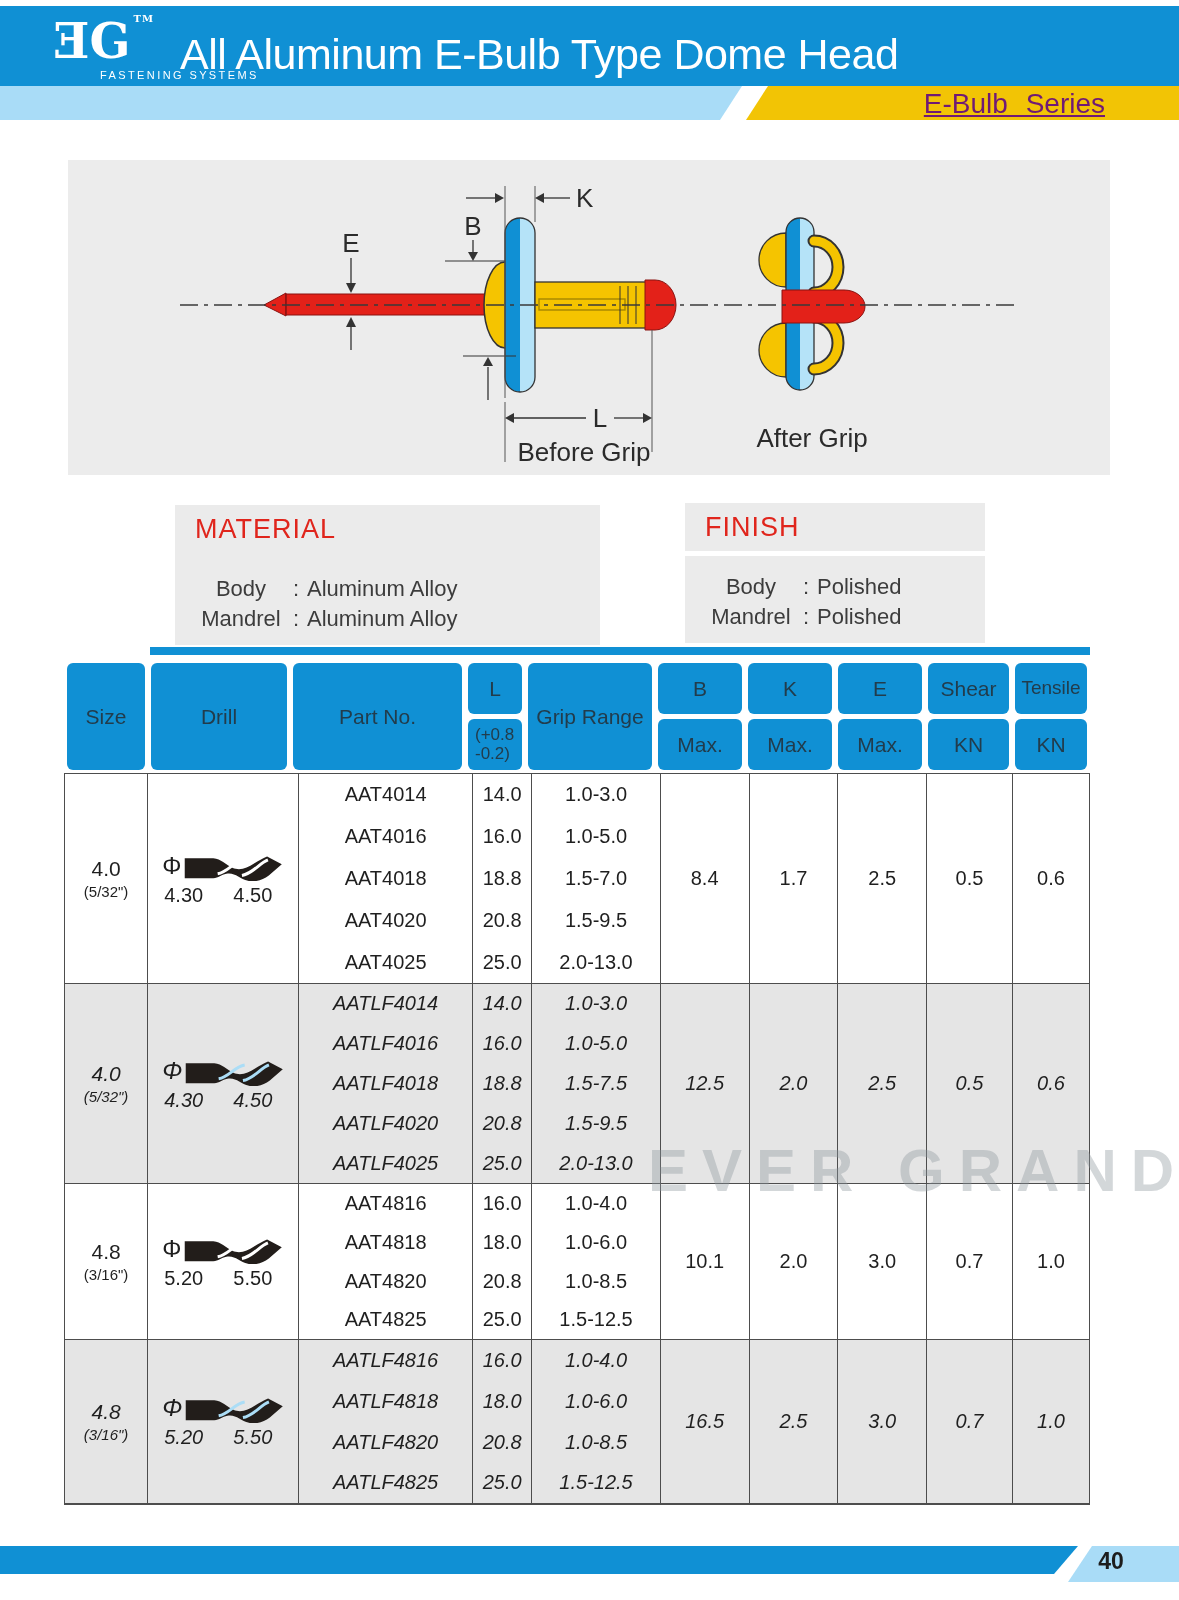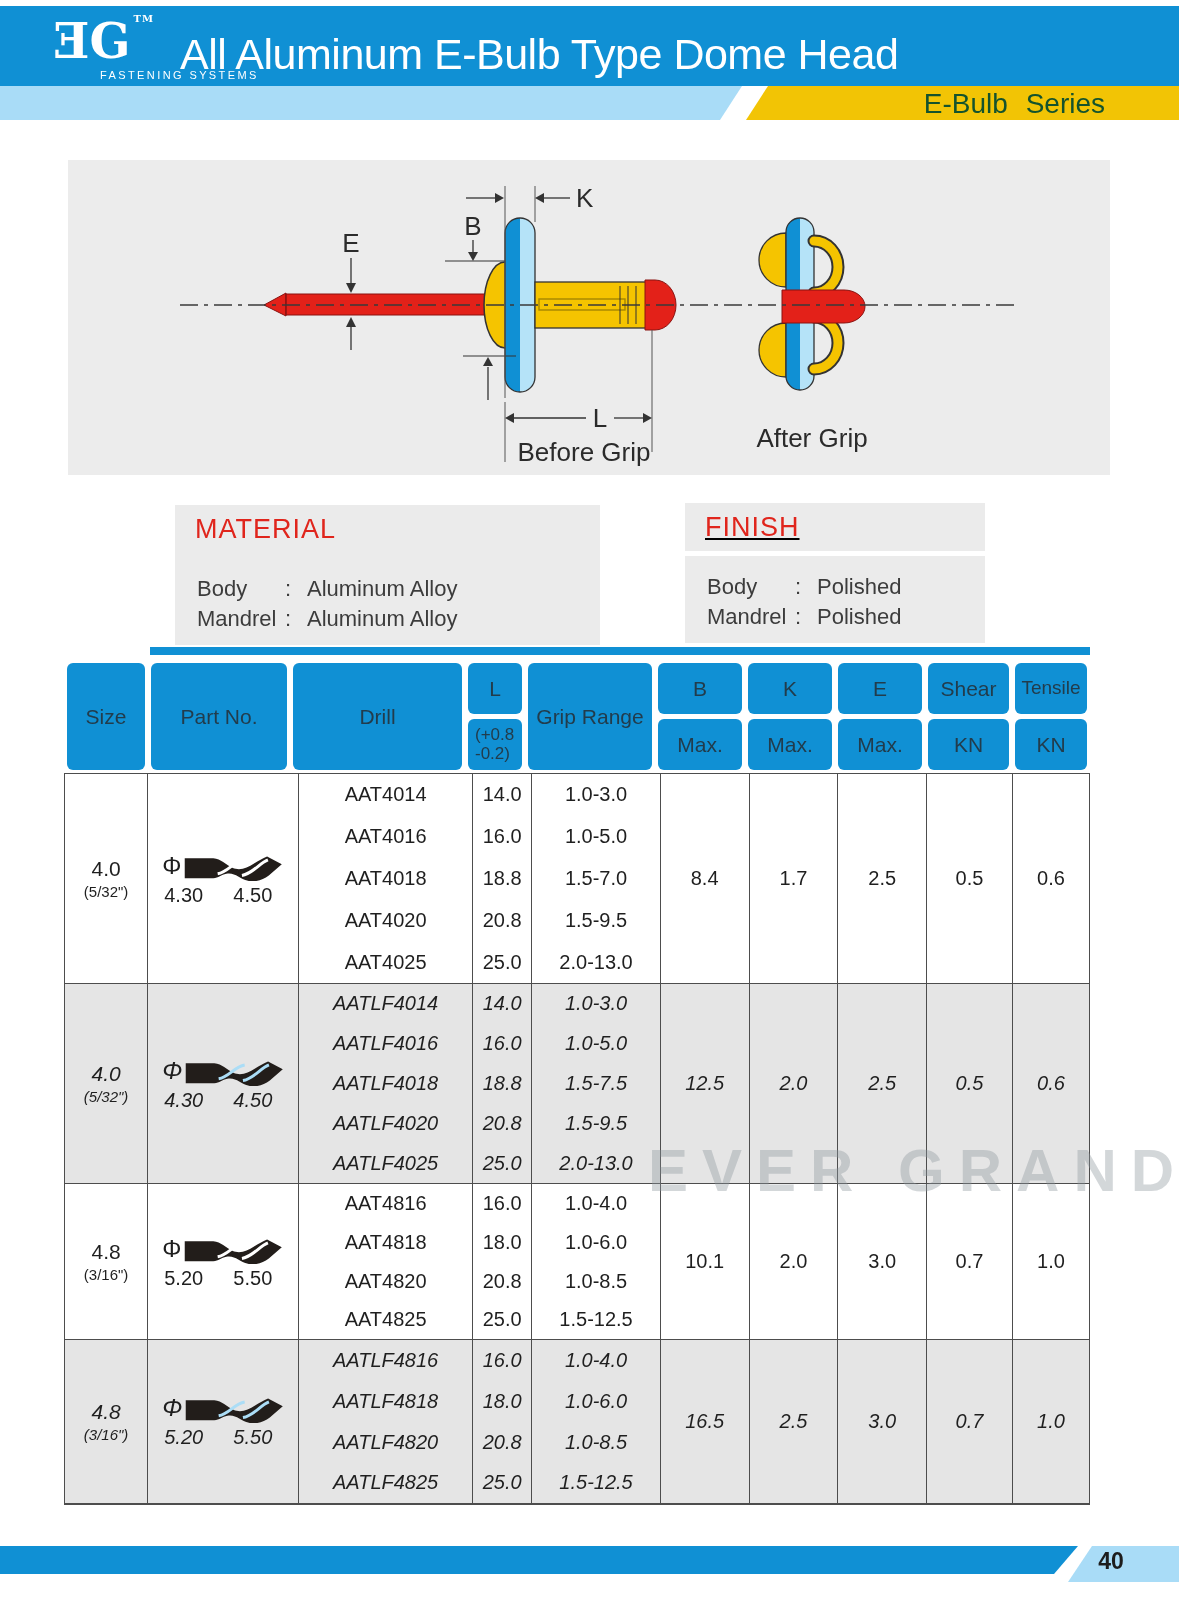--- a/index.html
+++ b/index.html
@@ -16,30 +16,30 @@
   .logo-sub{font-size:11px;letter-spacing:2.4px;margin-top:3px;white-space:nowrap;padding-left:42px;}
   .page-title{position:absolute;left:180px;top:24px;color:#ffffff;font-size:43px;font-weight:normal;
               letter-spacing:-0.5px;white-space:nowrap;}
 
   
   .series-band{position:absolute;left:0;top:86px;width:1179px;height:34px;}
   .band-light{position:absolute;inset:0;background:#a9dcf7;
               clip-path:polygon(0 0,742px 0,720px 34px,0 34px);}
   .band-yellow{position:absolute;inset:0;background:#f2c405;
                clip-path:polygon(768px 0,1179px 0,1179px 34px,746px 34px);}
-  .series-label{position:absolute;right:74px;top:2px;font-size:28px;color:#14532d;word-spacing:10px;}
+  .series-label{position:absolute;right:74px;top:2px;font-size:28px;color:#701a75;word-spacing:10px;text-decoration:underline;}
 
   
   .diagram-panel{position:absolute;left:68px;top:160px;width:1042px;height:315px;background:#ececec;}
   .diagram-panel svg{position:absolute;left:0;top:0;}
 
   
   .card-head{position:absolute;background:#ebebeb;}
   .card-head .card-title{padding-left:20px;line-height:48px;font-size:27px;color:#e0251c;letter-spacing:1px;}
-  .card-body{position:absolute;background:#ebebeb;padding-top:16px;box-sizing:border-box;}
+  .card-body{position:absolute;background:#ebebeb;padding-top:16px;box-sizing:border-box;text-align:center;}
   .spec-row{display:flex;padding-left:22px;line-height:30px;font-size:22px;color:#3c3c3c;}
   .spec-row .lbl{width:88px;}
   .spec-row .colon{width:22px;}
 
   
   .accent-strip{position:absolute;left:150px;top:647px;width:940px;height:8px;background:#1090d4;}
   .thead-grid{position:absolute;left:64px;top:663px;width:1026px;height:107px;display:grid;
               grid-template-columns:84px 142px 175px 60px 130px 90px 90px 90px 87px 78px;}
   .hcol{display:flex;flex-direction:column;gap:5px;margin:0 3px;}
   .hcell{background:#1090d4;border-radius:6px;flex:1;display:flex;flex-direction:column;
@@ -178,21 +178,21 @@
       <span class="colon">:</span>
       <span>Aluminum Alloy</span>
     </div>
     <div class="spec-row">
       <span class="lbl">Mandrel</span>
       <span class="colon">:</span>
       <span>Aluminum Alloy</span>
     </div>
   </div>
 
-  <div class="card-head" style="left:685px;top:503px;width:300px;height:48px;text-decoration:underline;">
+  <div class="card-head" style="left:685px;top:503px;width:300px;height:48px;">
     <div class="card-title">FINISH</div>
   </div>
   <div class="card-body" style="left:685px;top:556px;width:300px;height:87px;">
     <div class="spec-row">
       <span class="lbl">Body</span>
       <span class="colon">:</span>
       <span>Polished</span>
     </div>
     <div class="spec-row">
       <span class="lbl">Mandrel</span>
@@ -201,24 +201,24 @@
     </div>
   </div>
 
   <div class="accent-strip"></div>
 
   <div class="thead-grid">
     <div class="hcol">
       <div class="hcell">Size</div>
     </div>
     <div class="hcol">
+      <div class="hcell">Drill</div>
+    </div>
+    <div class="hcol">
       <div class="hcell">Part No.</div>
-    </div>
-    <div class="hcol">
-      <div class="hcell">Drill</div>
     </div>
     <div class="hcol">
       <div class="hcell">L</div>
       <div class="hcell small">
         <span>(+0.8</span>
         <span>-0.2)</span>
       </div>
     </div>
     <div class="hcol">
       <div class="hcell">Grip Range</div>

